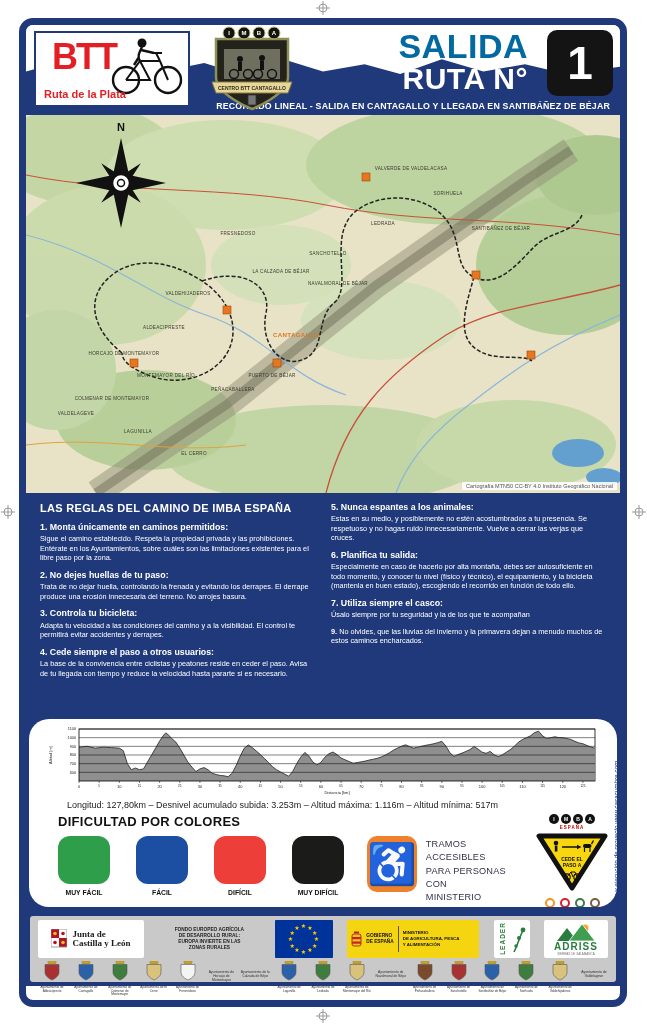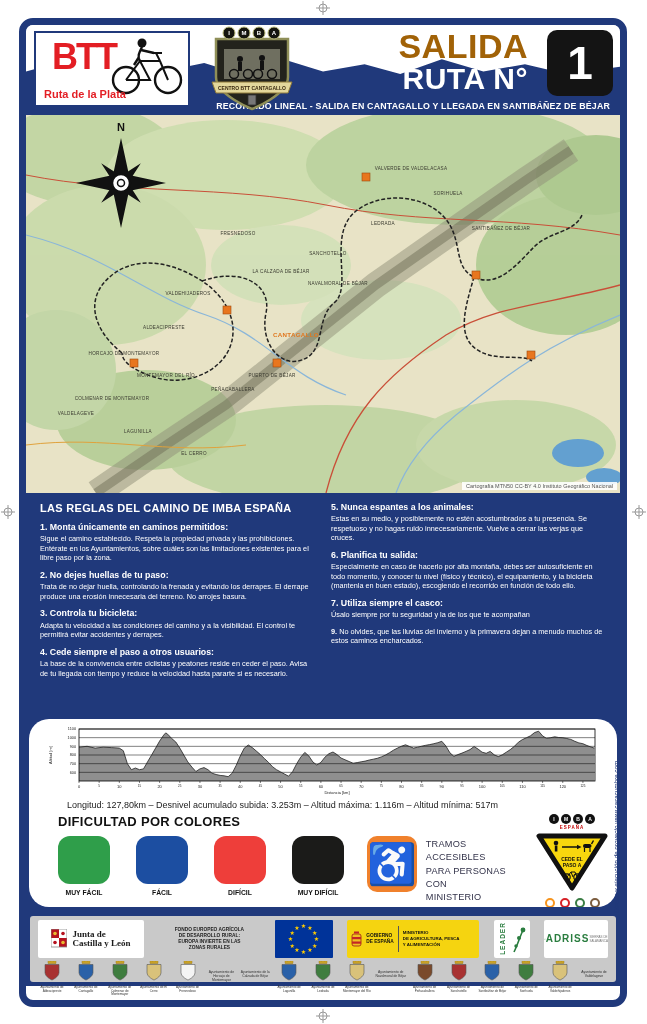--- a/index.html
+++ b/index.html
@@ -11,21 +11,21 @@
   
   .header{position:relative;width:594px;height:90px;background:#fff;}
   .band{position:absolute;left:0;top:28px;width:100%;height:62px;background:#20397b;z-index:1;
         clip-path:polygon(0 30%,6% 14%,11% 32%,17% 8%,23% 30%,30% 16%,36% 34%,44% 12%,50% 30%,57% 18%,63% 34%,70% 10%,77% 30%,84% 18%,91% 34%,100% 22%,100% 100%,0 100%);}
   .subtitle{position:absolute;right:10px;bottom:4px;color:#fff;font-weight:bold;font-size:8.8px;letter-spacing:.2px;}
   .btt-box{position:absolute;left:8px;top:6px;width:152px;height:72px;background:#fff;border:2px solid #20397b;z-index:3;}
   .btt-title{position:absolute;left:16px;top:6px;color:#e31e24;font-weight:bold;font-size:36px;letter-spacing:-2px;line-height:1;}
   .btt-sub{position:absolute;left:8px;bottom:5px;color:#e31e24;font-weight:bold;font-size:11px;}
   .btt-bike{position:absolute;right:2px;top:2px;}
   .badge{position:absolute;left:180px;top:0px;z-index:3;}
-  .salida{position:absolute;right:92px;top:2px;z-index:2;color:#a16207;font-weight:bold;font-size:34px;letter-spacing:.5px;}
+  .salida{position:absolute;right:92px;top:2px;z-index:2;color:#0369a1;font-weight:bold;font-size:34px;letter-spacing:.5px;}
   .ruta{position:absolute;right:92px;top:37px;z-index:2;color:#fff;font-weight:bold;font-size:30px;letter-spacing:.5px;}
   .numbox{position:absolute;right:7px;top:5px;width:66px;height:66px;background:#141414;border-radius:10px;z-index:4;
           display:flex;align-items:center;justify-content:center;}
   .numbox span{color:#fff;font-size:46px;font-weight:bold;}
   
   .map{position:relative;width:594px;height:378px;background:#e8e3c6;}
   .map-credit{position:absolute;right:3px;bottom:3px;background:rgba(255,255,255,.88);color:#555;
               font-size:5.5px;padding:1px 4px;}
   
   .rules{position:relative;width:594px;height:226px;background:#20397b;box-sizing:border-box;
@@ -67,21 +67,21 @@
   .junta-text{font-size:9px;font-weight:bold;color:#1a1a1a;line-height:1.05;font-family:"Liberation Serif",serif;}
   .feader{width:102px;font-size:4.8px;font-weight:bold;color:#222;text-align:center;line-height:1.3;}
   .eu{width:58px;height:38px;background:#003399;position:relative;border-radius:1px;}
   .eu span{position:absolute;color:#ffcc00;font-size:6px;line-height:6px;}
   .gob{width:132px;height:38px;background:#f5d410;border-radius:2px;display:flex;align-items:center;padding:0 4px;gap:4px;box-sizing:border-box;}
   .gob .t1{font-size:4.8px;font-weight:bold;color:#111;line-height:1.25;}
   .gob .div{width:1px;height:26px;background:#555;}
   .gob .t2{font-size:4.4px;font-weight:bold;color:#111;line-height:1.3;}
   .leader{width:36px;height:38px;position:relative;}
   .leader .lt{position:absolute;left:-8px;top:15px;transform:rotate(-90deg);font-size:6.5px;font-weight:bold;color:#2a7d3f;letter-spacing:1px;}
-  .adriss{width:64px;height:38px;flex-direction:row;}
+  .adriss{width:64px;height:38px;flex-direction:column;}
   .adriss .al{font-size:10px;font-weight:bold;color:#2a7d3f;letter-spacing:1px;line-height:1;}
   .adriss .as{font-size:3px;color:#777;}
   .shields{display:flex;justify-content:space-between;align-items:flex-start;padding:1px 6px 0 6px;}
   .sh-item{width:32px;text-align:center;}
   .sh-label{font-size:3.1px;color:#333;line-height:1.2;margin-top:1px;}
   .sh-only{margin-top:9px;font-size:3.4px;}
 </style>
 </head>
 <body>
 

